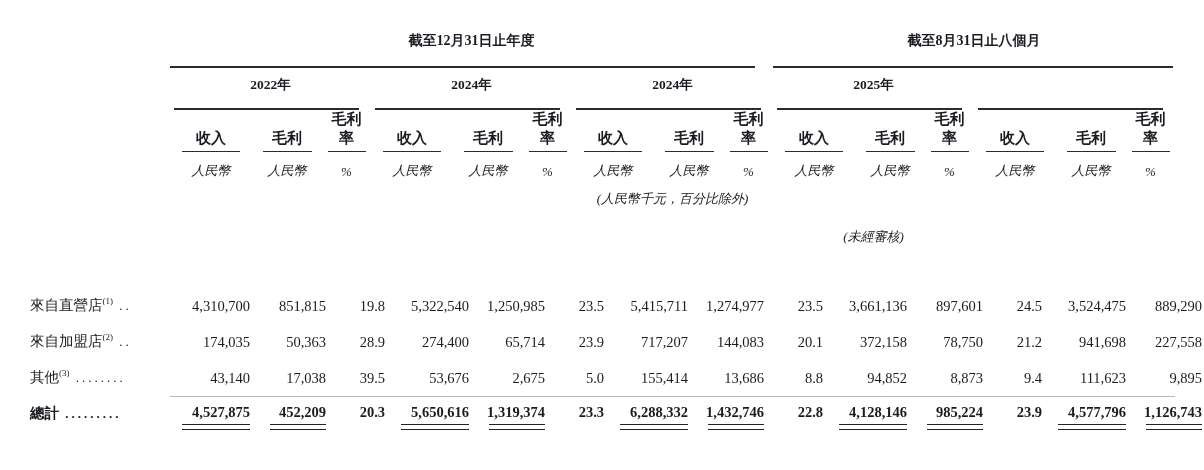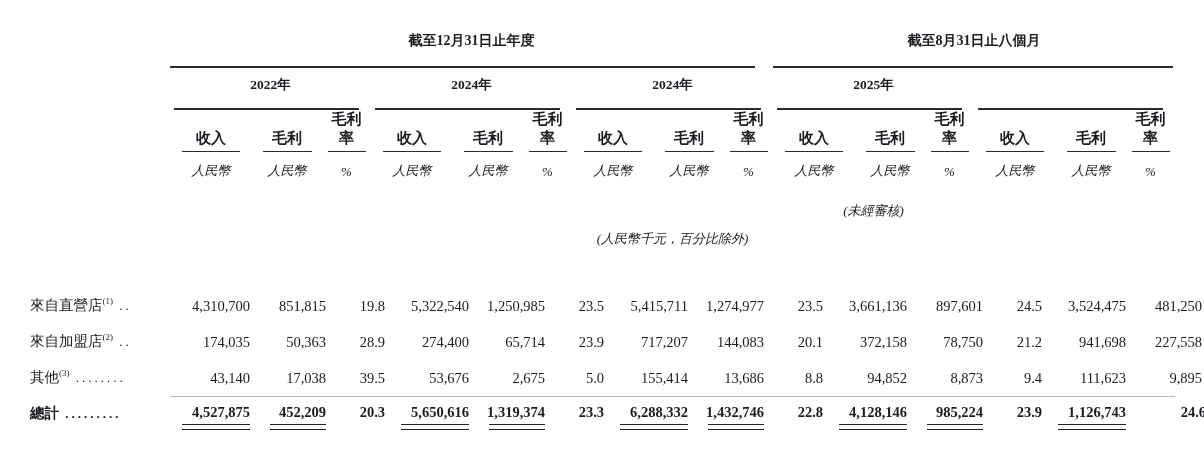--- a/index.html
+++ b/index.html
@@ -241,32 +241,32 @@
         <div class="u">人民幣</div>
       </div>
       <div class="cell">
         <div class="u">人民幣</div>
       </div>
       <div class="cell">
         <div class="u">%</div>
       </div>
     </div>
 
+  <div class="row r-note1">
+    <div class="cell"></div>
+    <div class="cell sp15">(人民幣千元，百分比除外)</div>
+  </div>
+
   <div class="row r-note2">
     <div class="cell"></div>
     <div class="cell sp9"></div>
     <div class="cell sp3">(未經審核)</div>
     <div class="cell sp3"></div>
   </div>
 
-  <div class="row r-note1">
-    <div class="cell"></div>
-    <div class="cell sp15">(人民幣千元，百分比除外)</div>
-  </div>
-
   <div class="spacer"></div>
 
   <div id="tbody">
       <div class="row drow">
         <div class="cell lbl"><div class="" style="display: inline;">來自直營店</div><sup>(1)</sup><div class="dots" style="display: inline;"> ..</div></div>
         <div class="cell num">
           <div class="v">4,310,700</div>
         </div>
         <div class="cell num">
           <div class="v">851,815</div>
@@ -298,21 +298,21 @@
         <div class="cell num">
           <div class="v">897,601</div>
         </div>
         <div class="cell num pct">
           <div class="v">24.5</div>
         </div>
         <div class="cell num">
           <div class="v">3,524,475</div>
         </div>
         <div class="cell num">
-          <div class="v">481,250</div>
+          <div class="v">889,290</div>
         </div>
         <div class="cell num pct">
           <div class="v">25.2</div>
         </div>
       </div>
       <div class="row drow">
         <div class="cell lbl"><div class="" style="display: inline;">來自加盟店</div><sup>(2)</sup><div class="dots" style="display: inline;"> ..</div></div>
         <div class="cell num">
           <div class="v">174,035</div>
         </div>
@@ -451,20 +451,24 @@
           <div class="dunder"></div>
         </div>
         <div class="cell num">
           <div class="v">985,224</div>
           <div class="dunder"></div>
         </div>
         <div class="cell num pct">
           <div class="v">23.9</div>
         </div>
         <div class="cell num">
+          <div class="v">4,577,796</div>
+          <div class="dunder"></div>
+        </div>
+        <div class="cell num">
           <div class="v">1,126,743</div>
           <div class="dunder"></div>
         </div>
         <div class="cell num pct">
           <div class="v">24.6</div>
         </div>
       </div>
     </div>
 
 </div>

